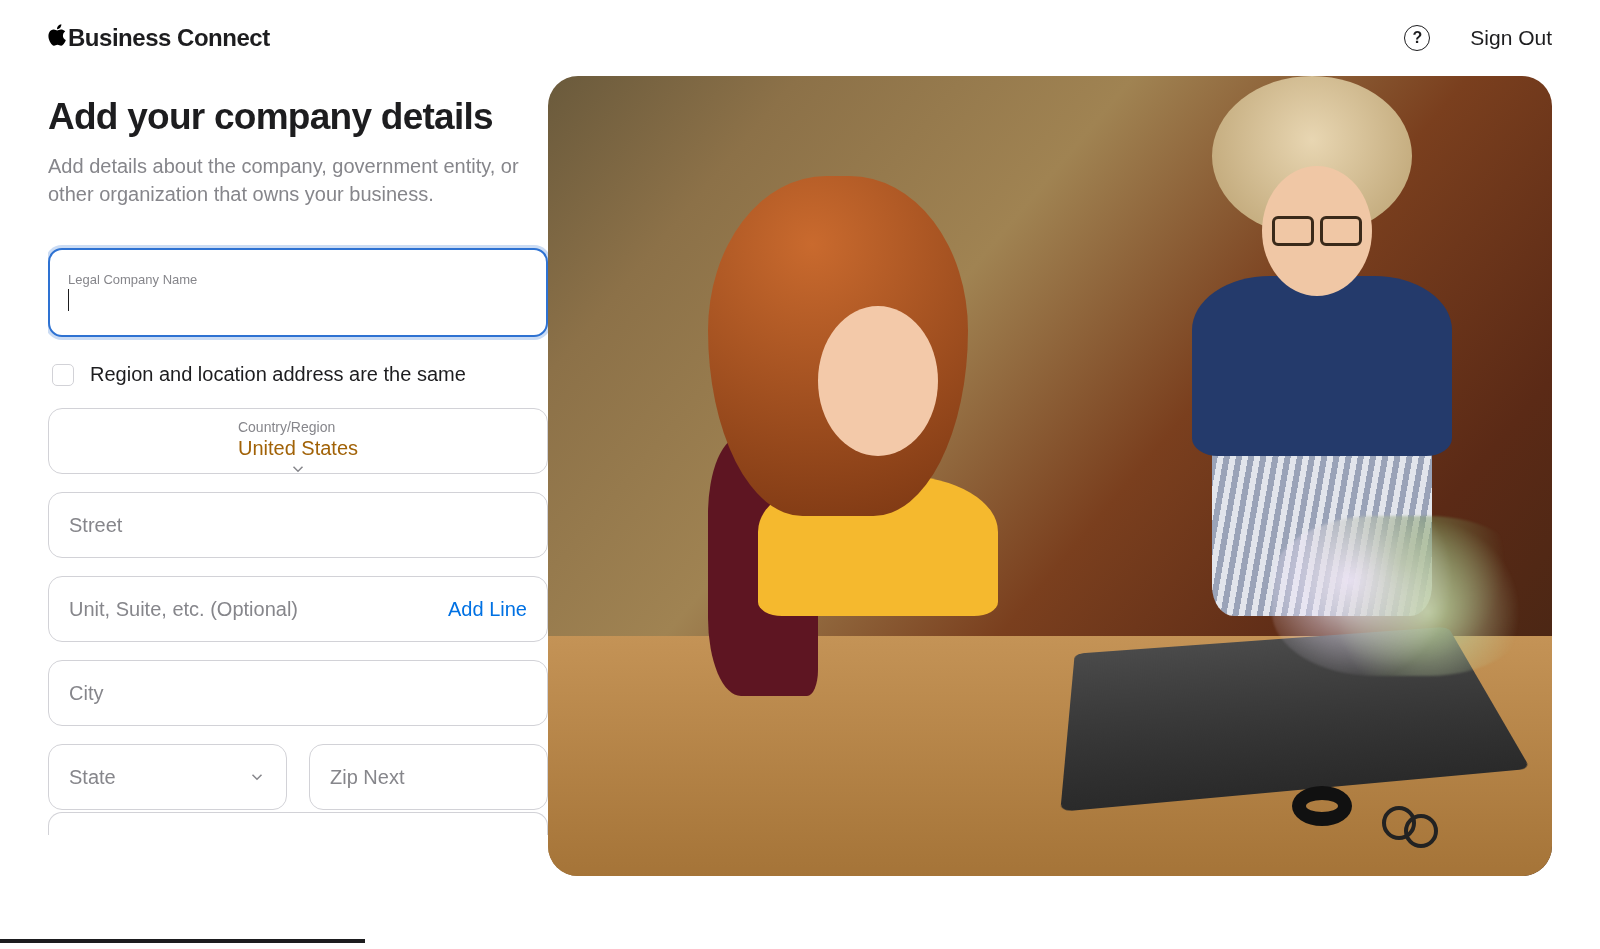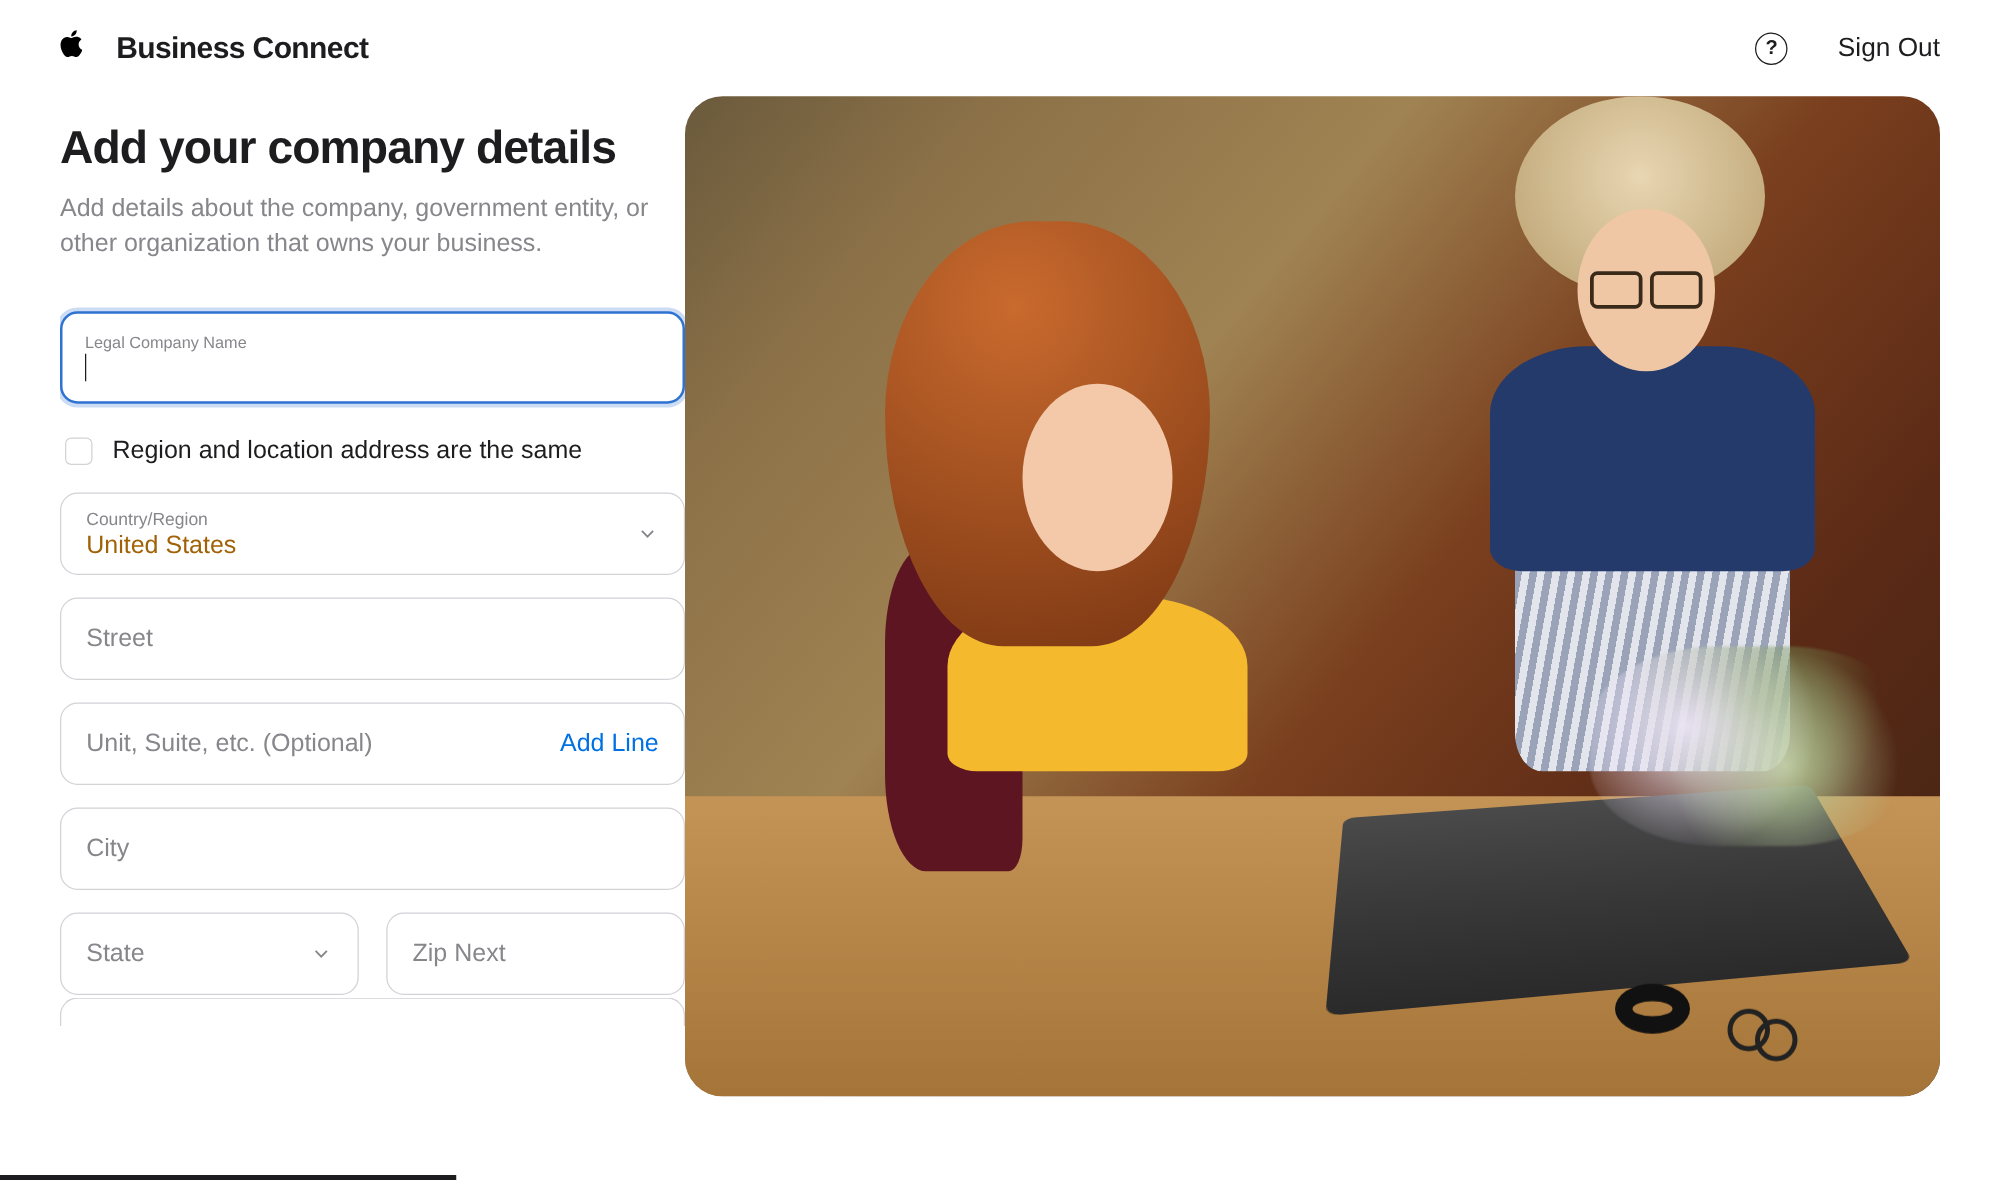--- a/index.html
+++ b/index.html
@@ -22,21 +22,20 @@
       align-items: center;
       justify-content: space-between;
       padding: 24px 48px 12px 48px;
     }
     .brand {
       display: flex;
       align-items: center;
       font-size: 24px;
       font-weight: 600;
       letter-spacing: -0.02em;
-      gap: 25px;
     }
     .brand svg {
       width: 18px;
       height: 22px;
       margin-right: 2px;
       fill: #000;
     }
     .header-actions {
       display: flex;
       align-items: center;
@@ -97,21 +96,21 @@
       padding: 16px 20px;
       height: 66px;
       display: flex;
       align-items: center;
       margin-bottom: 18px;
       background: #fff;
     }
     .field.focused {
       border: 2px solid #2e72d2;
       box-shadow: 0 0 0 3px rgba(46, 114, 210, 0.25);
-      height: 74px;
+      height: 89px;
       padding: 10px 18px 12px 18px;
       flex-direction: column;
       align-items: flex-start;
       justify-content: center;
     }
     .field.focused .float-label {
       font-size: 13px;
       color: #86868b;
       margin-bottom: 2px;
     }
@@ -120,21 +119,21 @@
       height: 22px;
       background: #1d1d1f;
       animation: blink 1s step-end infinite;
     }
     @keyframes blink { 50% { opacity: 0; } }
     .field .placeholder {
       color: #86868b;
       font-size: 20px;
     }
     .field.country {
-      flex-direction: row;
+      flex-direction: column;
       align-items: center;
       justify-content: space-between;
       padding: 10px 20px;
     }
     .country-inner { display: flex; flex-direction: column; }
     .country-inner .float-label {
       font-size: 14px;
       color: #86868b;
       margin-bottom: 2px;
     }

